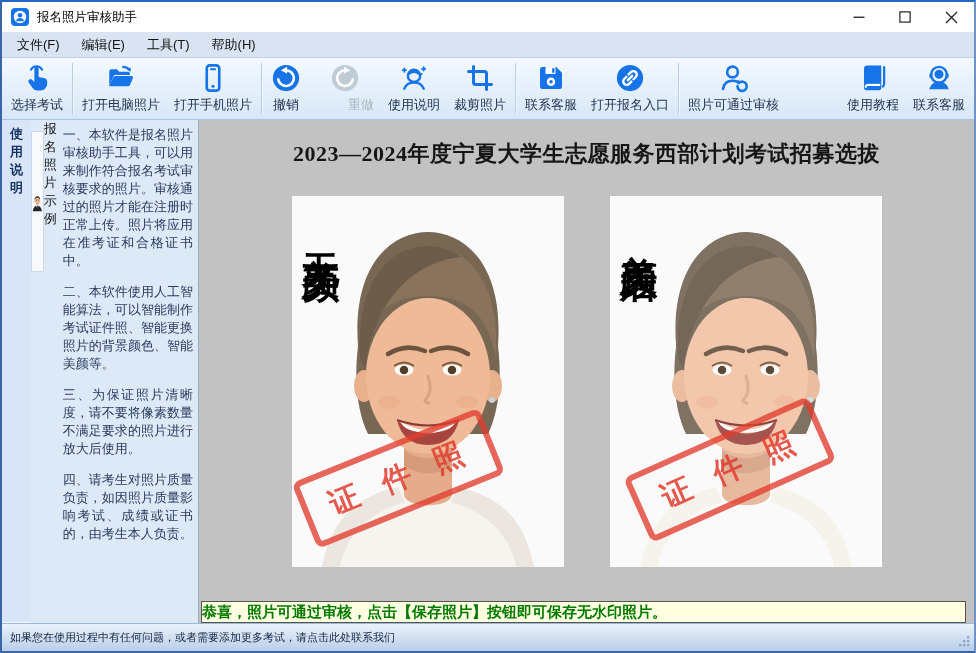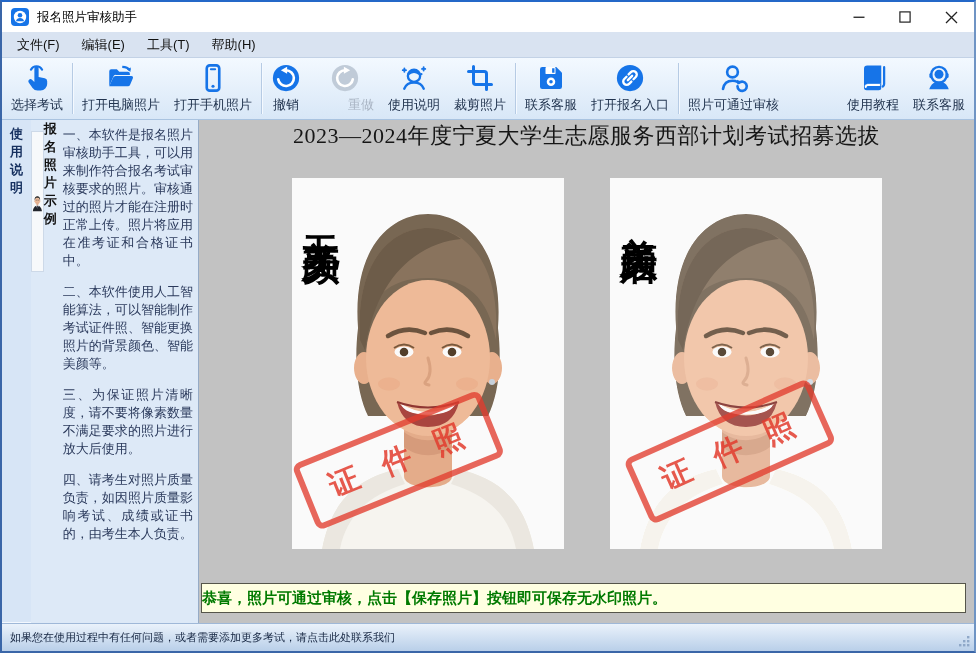--- a/index.html
+++ b/index.html
@@ -41,30 +41,30 @@
   .bodyrow { flex:1 1 auto; display:flex; min-height:0; }
 
   
   .sidebar { width:197px; flex:0 0 auto; background:#dde9f7; border-right:1px solid #96abc6;
     display:flex; overflow:hidden; }
   .sb-header { font-size:13px; font-weight:bold; color:#16305f; padding:5px 8px 4px;
     border-bottom:1px solid #f3f8ff; background:#d7e5f6; }
   .sample-photo { width:78px; height:141px; margin:11px auto 5px; background:#f7f9fb;
     border:1px solid #cdd9e8; }
   .sample-photo svg { width:100%; height:100%; display:block; }
-  .sample-caption { text-align:center; font-size:13px; color:#111; margin-bottom:22px;font-weight:bold; }
+  .sample-caption { text-align:center; font-size:13px; color:#111; margin-bottom:22px; }
   .sb-text { padding:6px 5px 0 6px; }
   .sb-text p { font-size:13px; line-height:18px; color:#2b3a5c; margin-bottom:13px;
     text-align:justify; }
 
   
   .main { flex:1 1 auto; background:#c2c2c2; position:relative; overflow:hidden;
     display:flex; flex-direction:column; }
-  .main-title { height:32px; line-height:32px; text-align:center;
-    font-family:"Liberation Serif","DejaVu Serif",serif; font-weight:normal;
+  .main-title { margin-top:18px; height:32px; line-height:32px; text-align:center;
+    font-family:"Liberation Serif","DejaVu Serif",serif; font-weight:bold;
     font-size:22px; color:#161616; letter-spacing:.5px; }
   .photos { display:flex; justify-content:center; gap:46px; margin-top:26px; }
   .photo { width:272px; height:371px; background:#fff; position:relative; overflow:hidden; }
   .photo svg.portrait { width:272px; height:371px; display:block; }
   .photo.raw svg.portrait { filter:saturate(1.06) contrast(1.04) brightness(.98); }
   .photo.after svg.portrait { filter:brightness(1.07) saturate(.86) contrast(.96); }
   .vlabel { position:absolute; left:10px; top:28px; writing-mode:vertical-rl;
     text-orientation:upright; font-size:38px; font-weight:900; color:#000;
     letter-spacing:4px; line-height:1; }
   .stamp { position:absolute; left:26px; bottom:18px; transform:rotate(-22deg);

